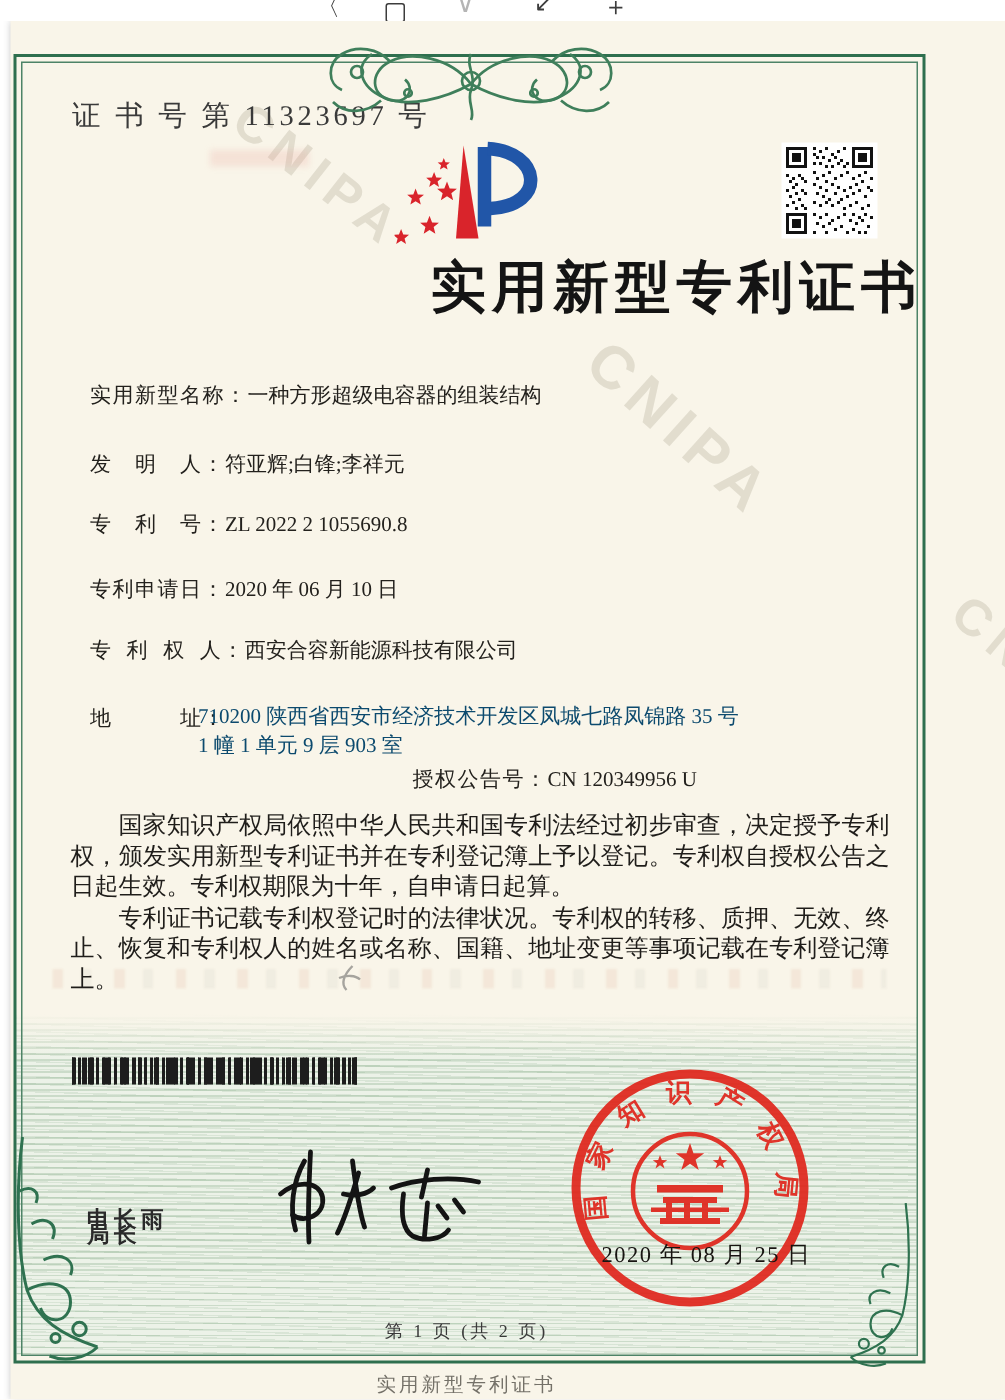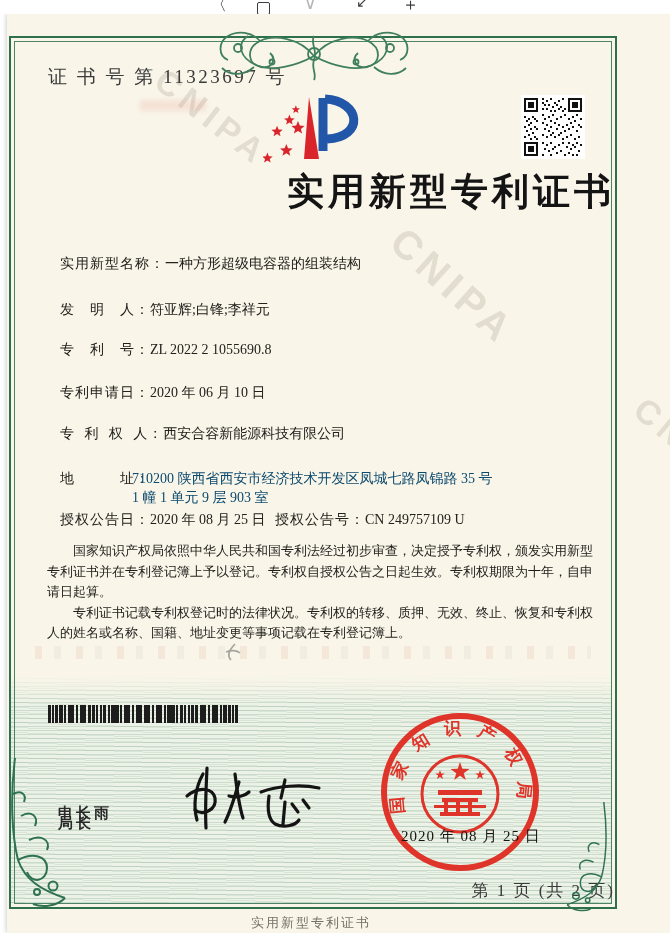--- a/index.html
+++ b/index.html
@@ -22,35 +22,35 @@
         z-index:1;}
   .wm{position:absolute;color:rgba(172,166,145,.30);font-family:"Liberation Sans","DejaVu Sans",sans-serif;
       font-weight:bold;letter-spacing:6px;z-index:2;white-space:nowrap;}
   .certno{position:absolute;left:41px;top:50px;font-size:19px;letter-spacing:2.5px;color:#3a3a3a;z-index:6;}
   .title{position:absolute;left:0;top:153px;width:608px;text-align:right;font-size:37px;font-weight:700;
          letter-spacing:4px;color:#141414;z-index:6;}
   .row{position:absolute;left:53px;font-size:14px;color:#23211d;z-index:6;white-space:nowrap;}
   .row .lbl{letter-spacing:1px;font-family:Liberation Mono, monospace;}
   .addr-val{position:absolute;left:125px;top:456px;width:362px;font-size:14px;line-height:18.5px;color:#0c4a6e;z-index:6;white-space:normal;}
   .paras{position:absolute;left:40px;top:527px;width:546px;z-index:6;color:#1f1d1a;}
-  .paras p{margin:0;font-size:13px;line-height:20.5px;text-align:justify;text-indent:2em;}
+  .paras p{margin:0;font-size:16px;line-height:20.5px;text-align:justify;text-indent:2em;}
   .ghost{position:absolute;left:28px;top:632px;width:556px;height:13px;z-index:2;filter:blur(.6px);opacity:.8;
          background:repeating-linear-gradient(90deg,rgba(198,124,92,.14) 0 7px,rgba(0,0,0,0) 7px 19px,rgba(140,140,130,.10) 19px 26px,rgba(0,0,0,0) 26px 41px);}
   .barcode{position:absolute;left:41px;top:691px;width:190px;height:18px;z-index:6;background:
       repeating-linear-gradient(90deg,#1d1d1d 0 2px,rgba(0,0,0,0) 2px 4px),
       repeating-linear-gradient(90deg,#1d1d1d 0 1px,rgba(0,0,0,0) 1px 7px),
       repeating-linear-gradient(90deg,#1d1d1d 0 3px,rgba(0,0,0,0) 3px 11px);}
   .sig-title{position:absolute;left:51px;top:757px;font-size:15px;font-weight:600;letter-spacing:3px;color:#2a2a2a;
              font-family:"Liberation Sans","DejaVu Sans",sans-serif;z-index:6;margin-top:43px;}
   .sig-name{position:absolute;left:51px;top:790px;font-size:15px;font-weight:600;letter-spacing:3px;color:#2a2a2a;
             font-family:"Liberation Sans","DejaVu Sans",sans-serif;z-index:6;}
   .signature{position:absolute;left:166px;top:746px;z-index:6;}
   .seal{position:absolute;left:363px;top:688px;z-index:6;}
   .seal-date{position:absolute;left:394px;top:813px;font-size:15px;letter-spacing:1px;color:#171411;z-index:7;white-space:nowrap;}
-  .pagenote{position:absolute;left:0;top:865px;width:608px;text-align:right;font-size:17px;letter-spacing:2px;color:#3a3a3a;z-index:6;}
+  .pagenote{position:absolute;left:0;top:865px;width:608px;text-align:center;font-size:12px;letter-spacing:2px;color:#3a3a3a;z-index:6;}
   .contnote{position:absolute;left:0;top:900px;width:608px;text-align:center;font-size:13px;letter-spacing:2px;color:#5d5a52;opacity:.85;z-index:6;}
   .smudge{position:absolute;left:133px;top:86px;width:66px;height:11px;background:rgba(233,160,150,.22);filter:blur(2px);z-index:2;}
   .orn{position:absolute;z-index:8;pointer-events:none;}
   .qr{position:absolute;left:514px;top:81px;width:64px;height:64px;background:#fff;z-index:6;padding:3px;box-sizing:border-box;}
   .logo{position:absolute;left:256px;top:69px;z-index:6;}
 </style>
 </head>
 <body>
 
 <div class="stage">
@@ -174,25 +174,22 @@
     <div class="row" style="top:370px">
       <span class="lbl">专利申请日：</span><span>2020 年 06 月 10 日</span>
     </div>
     <div class="row" style="top:411px">
       <span class="lbl">专 利 权 人：</span><span>西安合容新能源科技有限公司</span>
     </div>
     <div class="row" style="top:456px">
       <span class="lbl">地　　　址：</span>
     </div>
     <div class="addr-val">710200 陕西省西安市经济技术开发区凤城七路凤锦路 35 号 1 幢 1 单元 9 层 903 室</div>
-    <div class="row" style="top:497px">
-      <span class="lbl">授权公告日：</span><span>2020 年 08 月 25 日</span>
-    </div>
     <div class="row" style="top:497px;left:268px">
-      <span class="lbl">授权公告号：</span><span>CN 249757109 U</span>
+      <span class="lbl">授权公告号：</span><span>CN 120349956 U</span>
     </div>
 
     <div class="paras">
       <p>国家知识产权局依照中华人民共和国专利法经过初步审查，决定授予专利权，颁发实用新型专利证书并在专利登记簿上予以登记。专利权自授权公告之日起生效。专利权期限为十年，自申请日起算。</p>
       <p>专利证书记载专利权登记时的法律状况。专利权的转移、质押、无效、终止、恢复和专利权人的姓名或名称、国籍、地址变更等事项记载在专利登记簿上。</p>
     </div>
 
     <div class="ghost"></div>
     <svg class="orn" style="left:214px;top:628px;z-index:2;opacity:.5" width="22" height="22" viewBox="0 0 22 22">
       <path d="M14 2 C8 8 6 14 10 18 M5 10 C10 8 16 8 19 11" stroke="#555" stroke-width="1.6" fill="none"></path>

